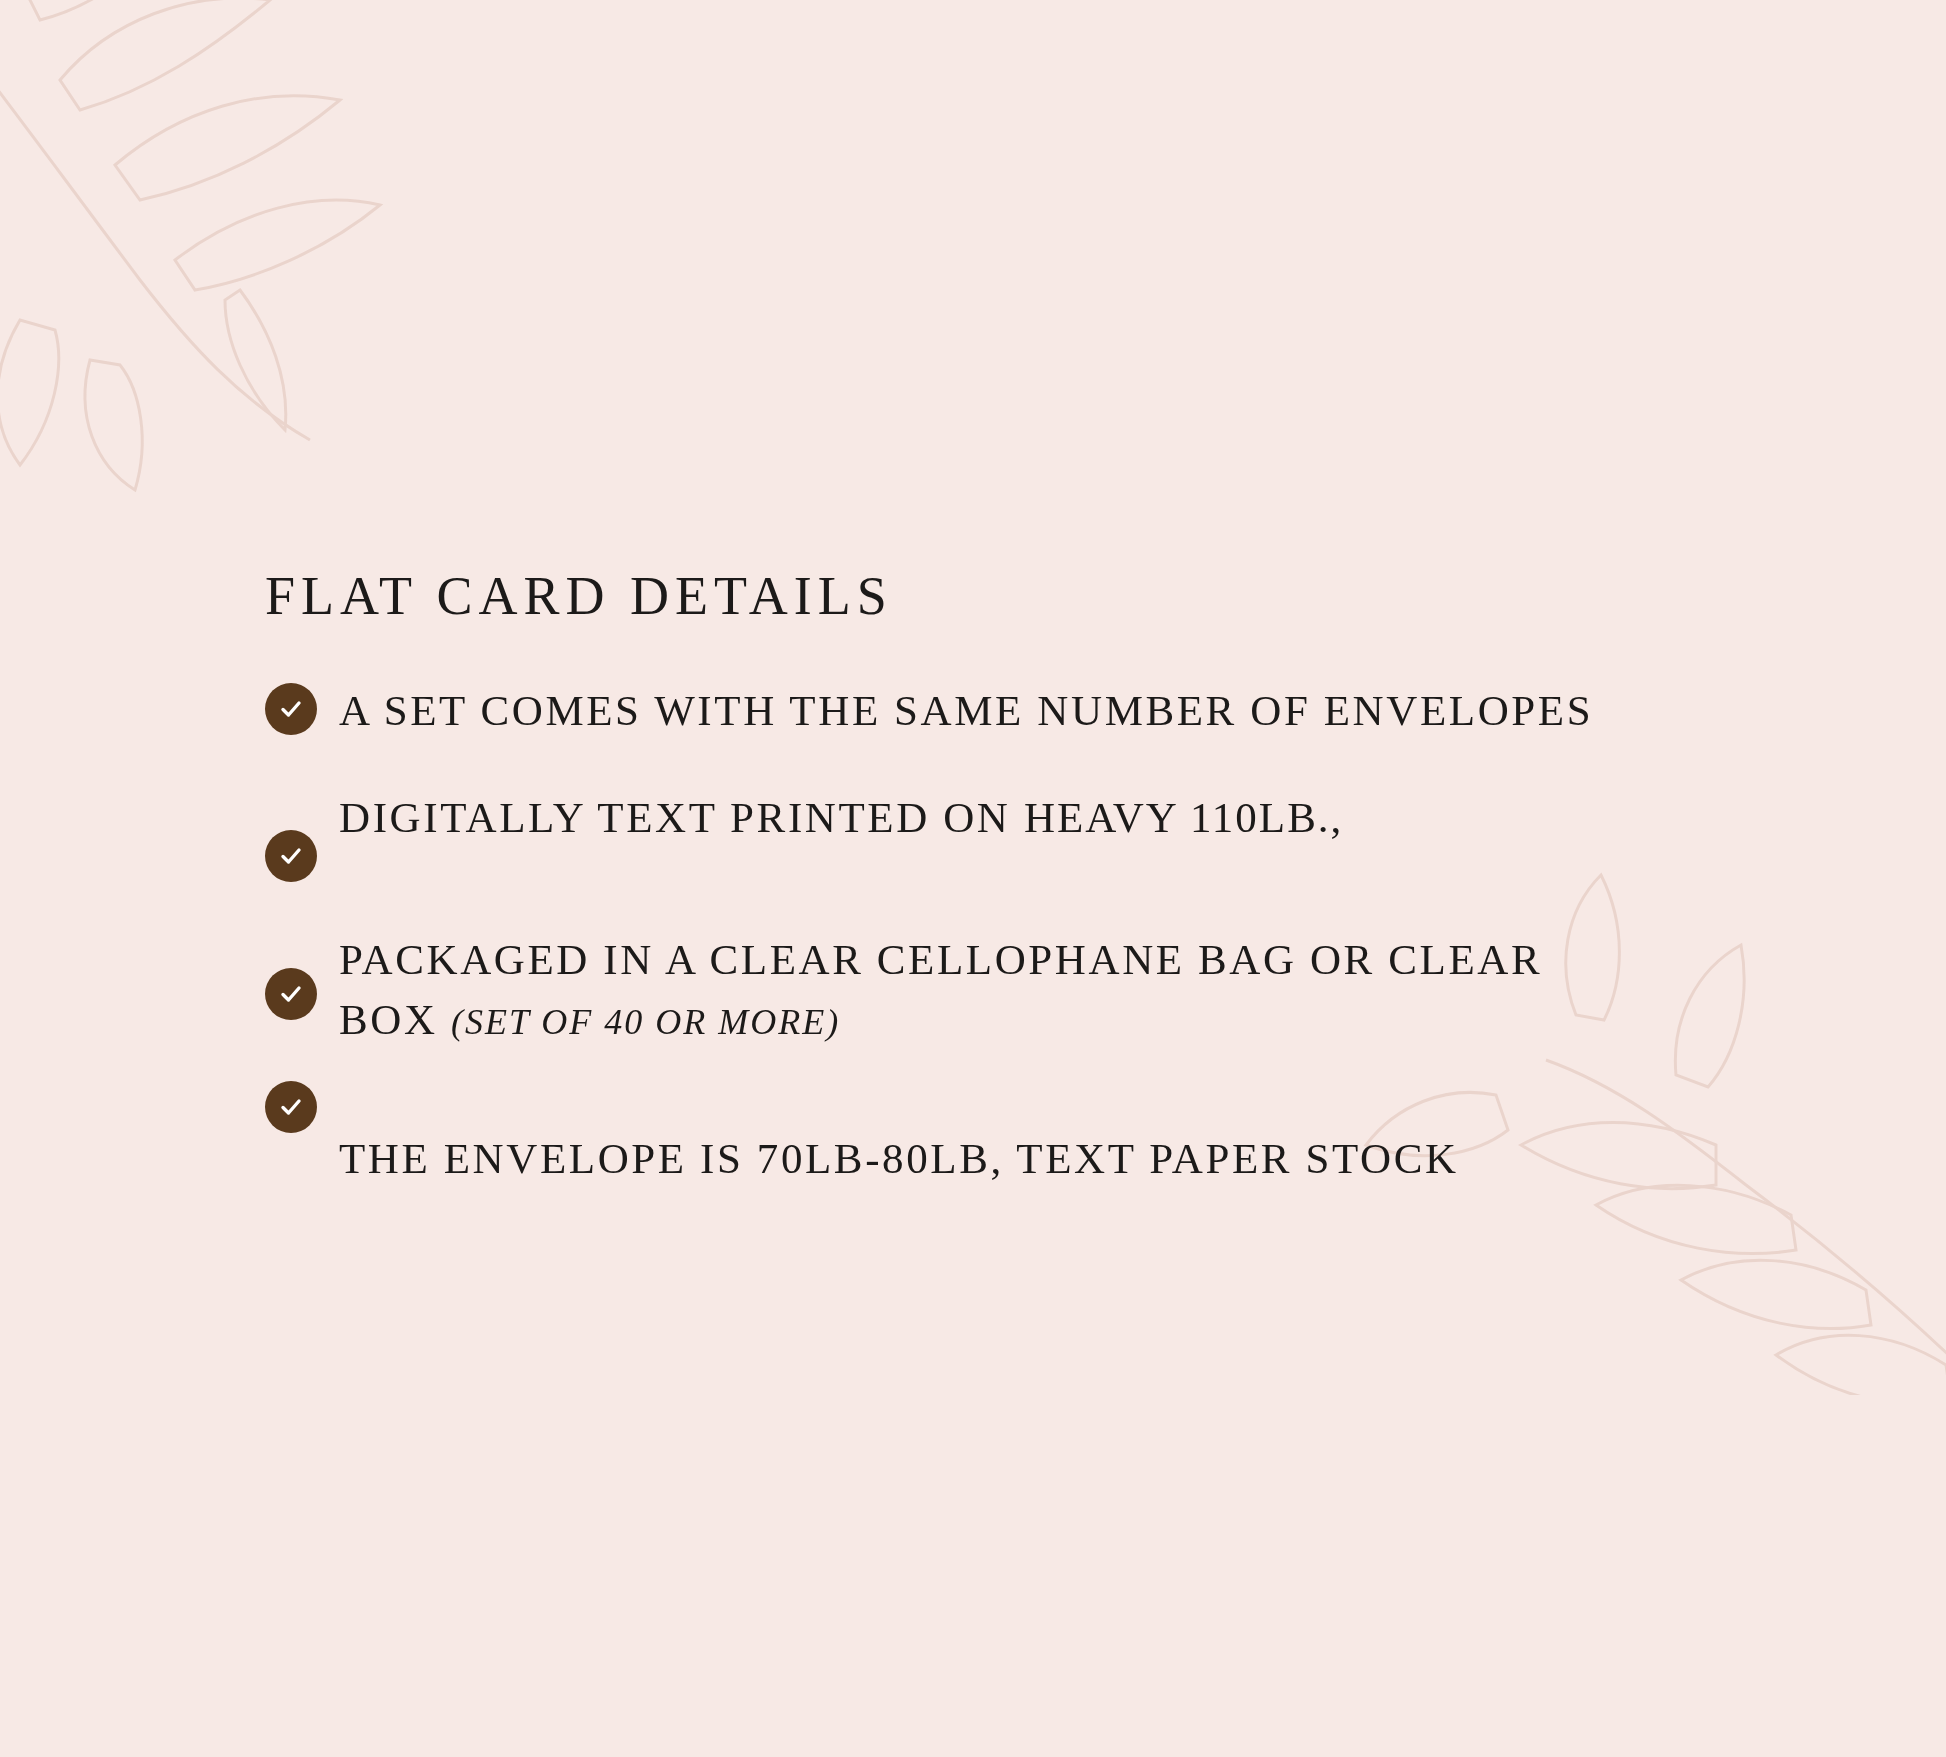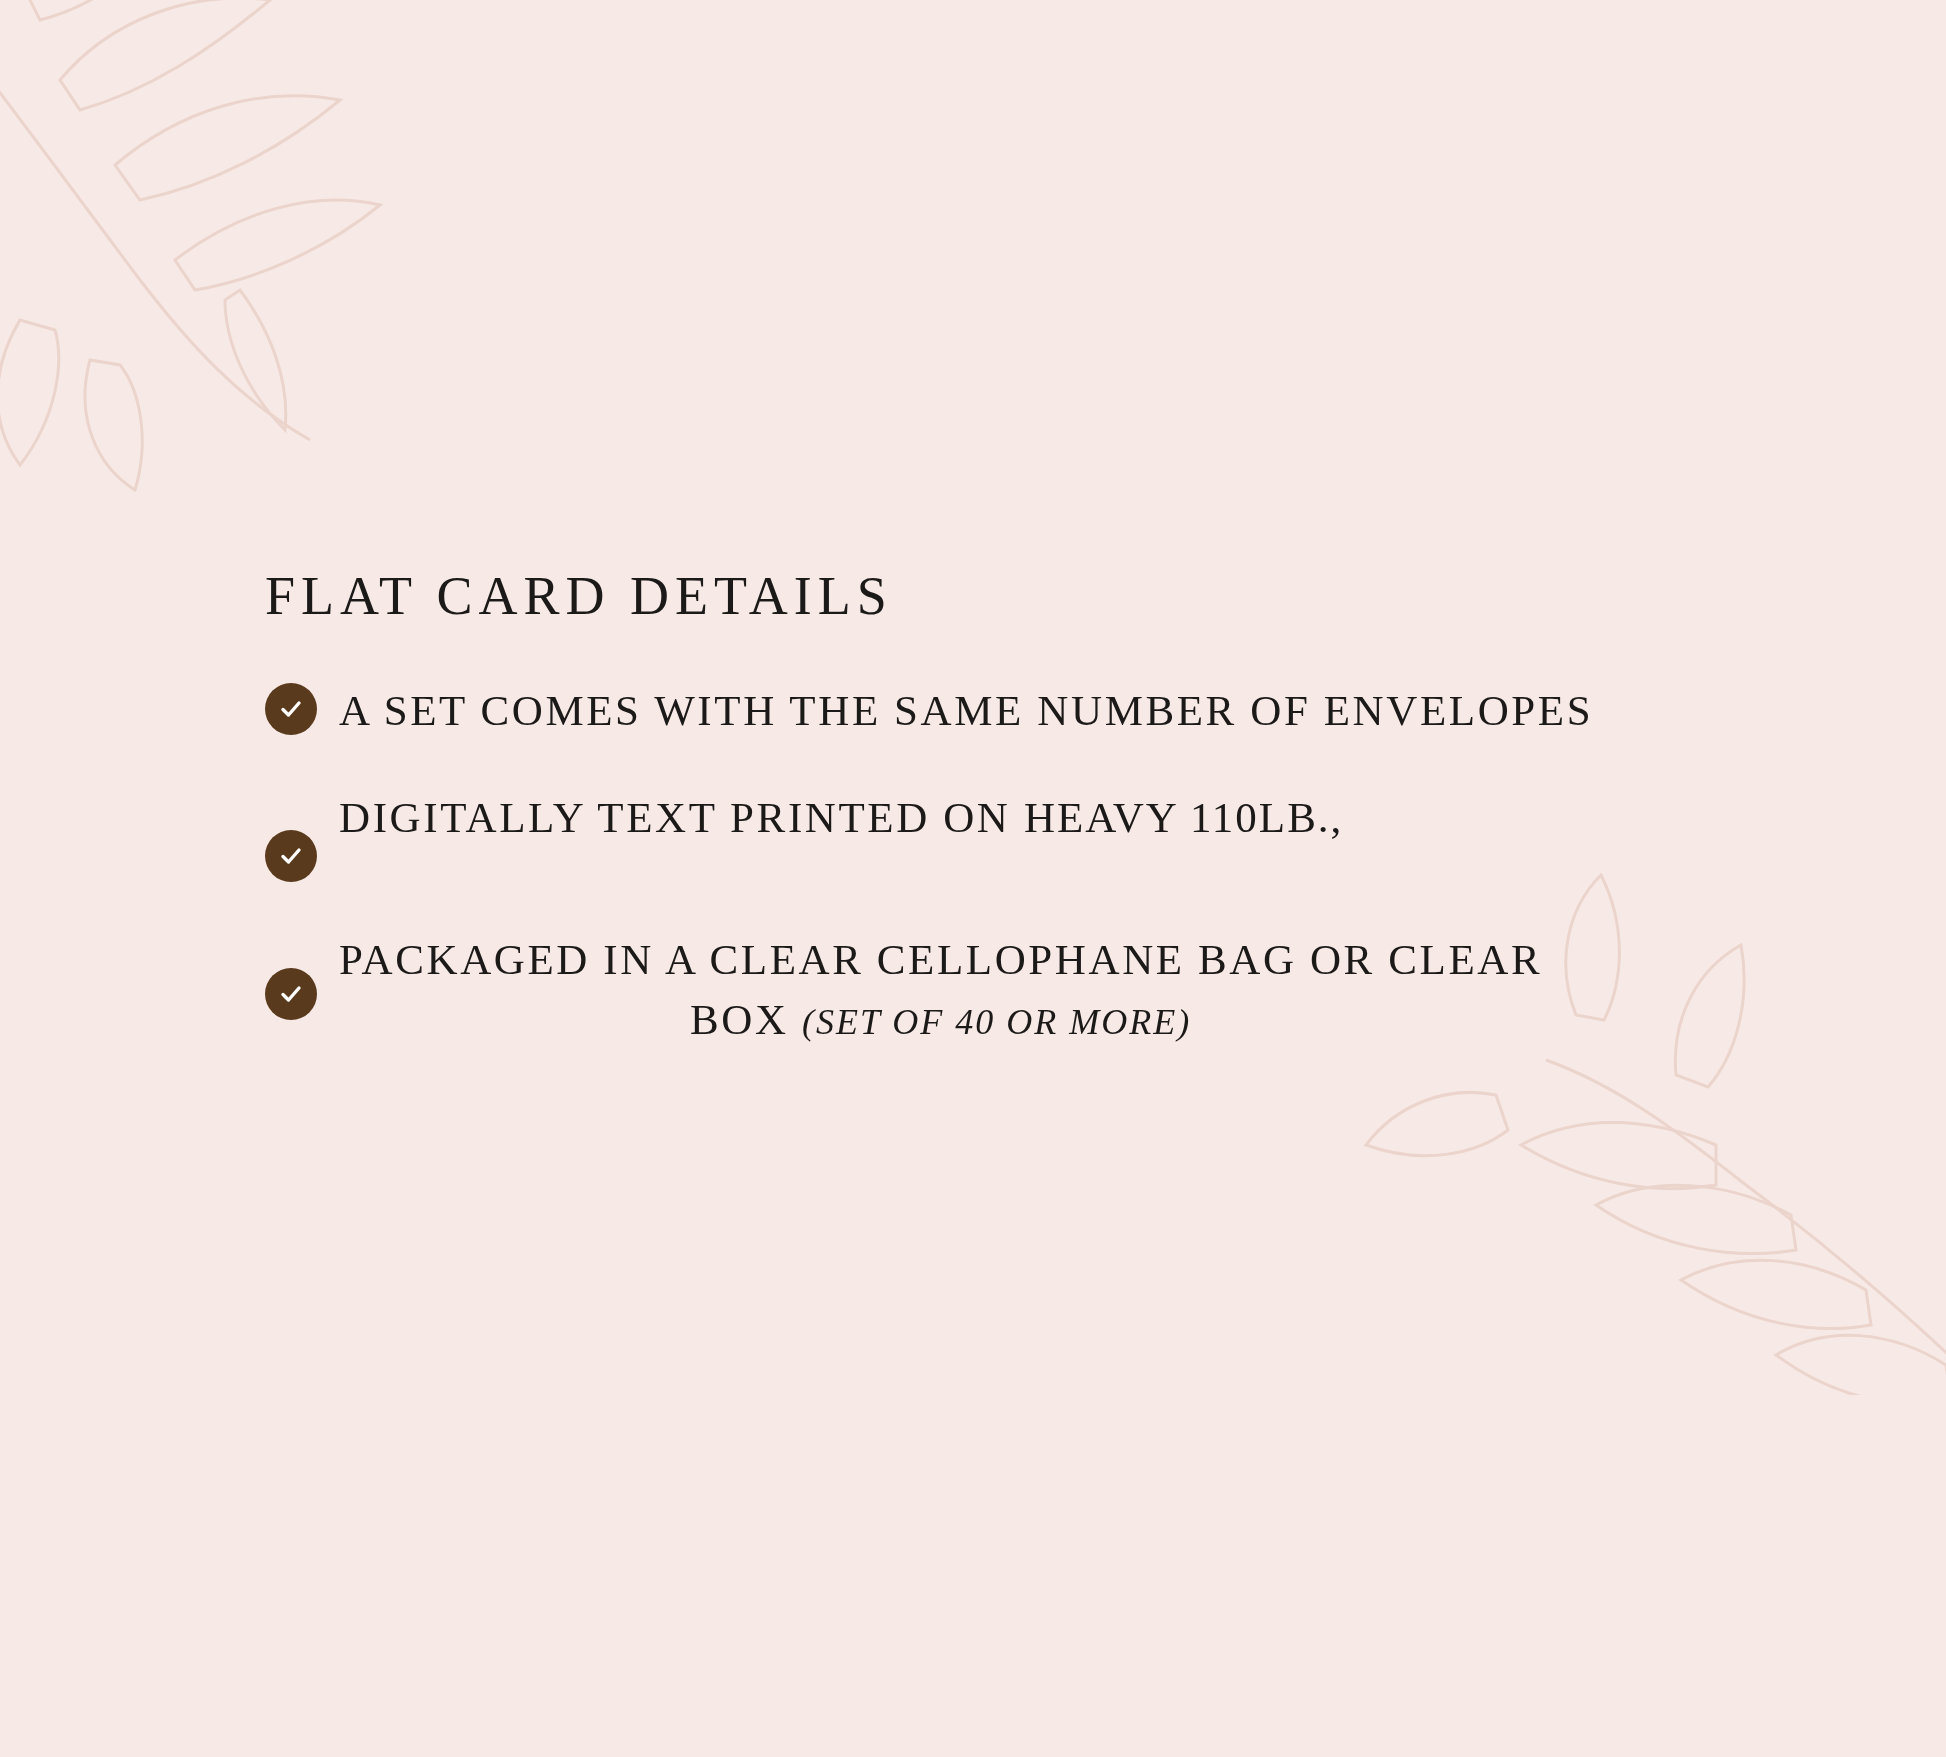--- a/index.html
+++ b/index.html
@@ -55,21 +55,20 @@
   .list {
     margin: 0;
     padding: 0;
     list-style: none;
   }
   .item {
     position: relative;
     display: flex;
     align-items: flex-start;
     margin-bottom: 46px;
-    text-align: center;
   }
   .item.tight {
     margin-bottom: 36px;
   }
   .bullet {
     flex: 0 0 auto;
     width: 52px;
     height: 52px;
     border-radius: 50%;
     background: #5a3a1d;
@@ -163,16 +162,24 @@
 
       <li class="item tight row-4">
         <span class="bullet">
           <svg width="30" height="30" viewBox="0 0 30 30">
               <path d="M7 15.5 L12.5 21 L23 9" fill="none" stroke="#ffffff" stroke-width="3.4" stroke-linecap="round" stroke-linejoin="round"></path>
             </svg>
         </span>
         <span class="text"><span>PACKAGED IN A CLEAR CELLOPHANE BAG OR CLEAR</span><br><span>BOX </span><span class="small">(SET OF 40 OR MORE)</span></span>
       </li>
 
+      <li class="item row-5">
+        <span class="bullet">
+          <svg width="30" height="30" viewBox="0 0 30 30">
+              <path d="M7 15.5 L12.5 21 L23 9" fill="none" stroke="#ffffff" stroke-width="3.4" stroke-linecap="round" stroke-linejoin="round"></path>
+            </svg>
+        </span>
+        <span class="text">THE ENVELOPE IS 70LB-80LB, TEXT PAPER STOCK</span>
+      </li>
 
     </ul>
   </div>
 </div>
 
 </body></html>

